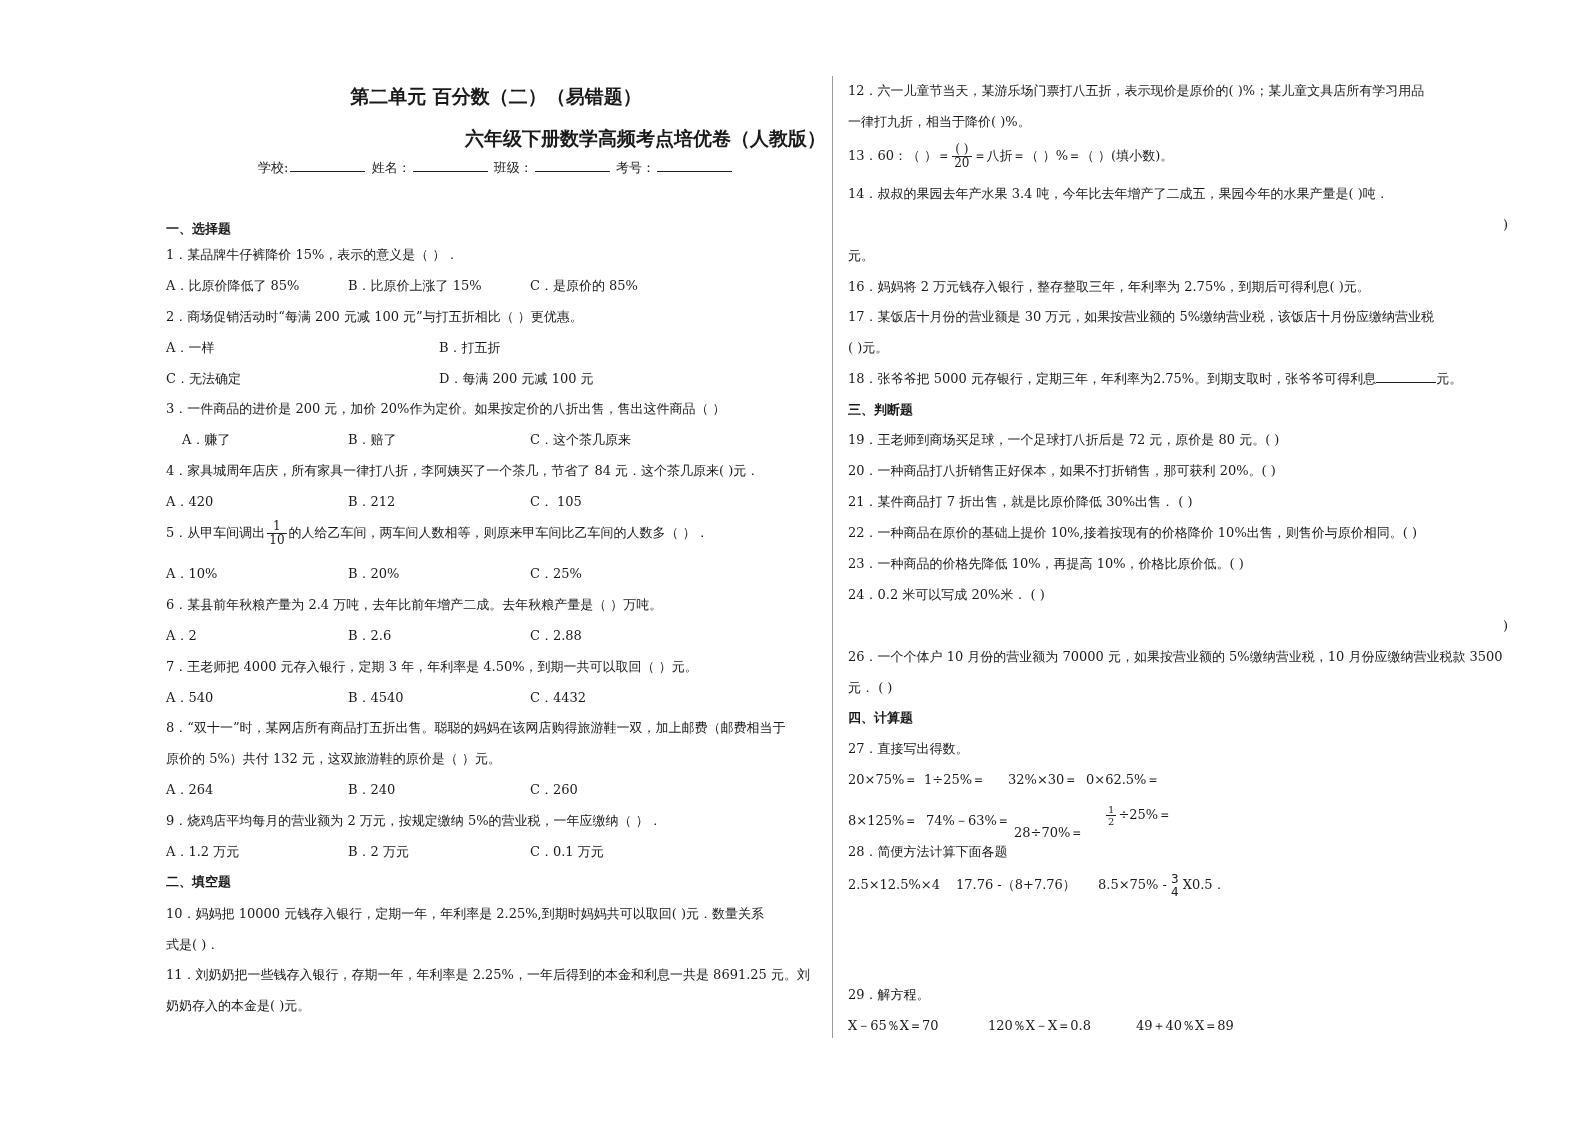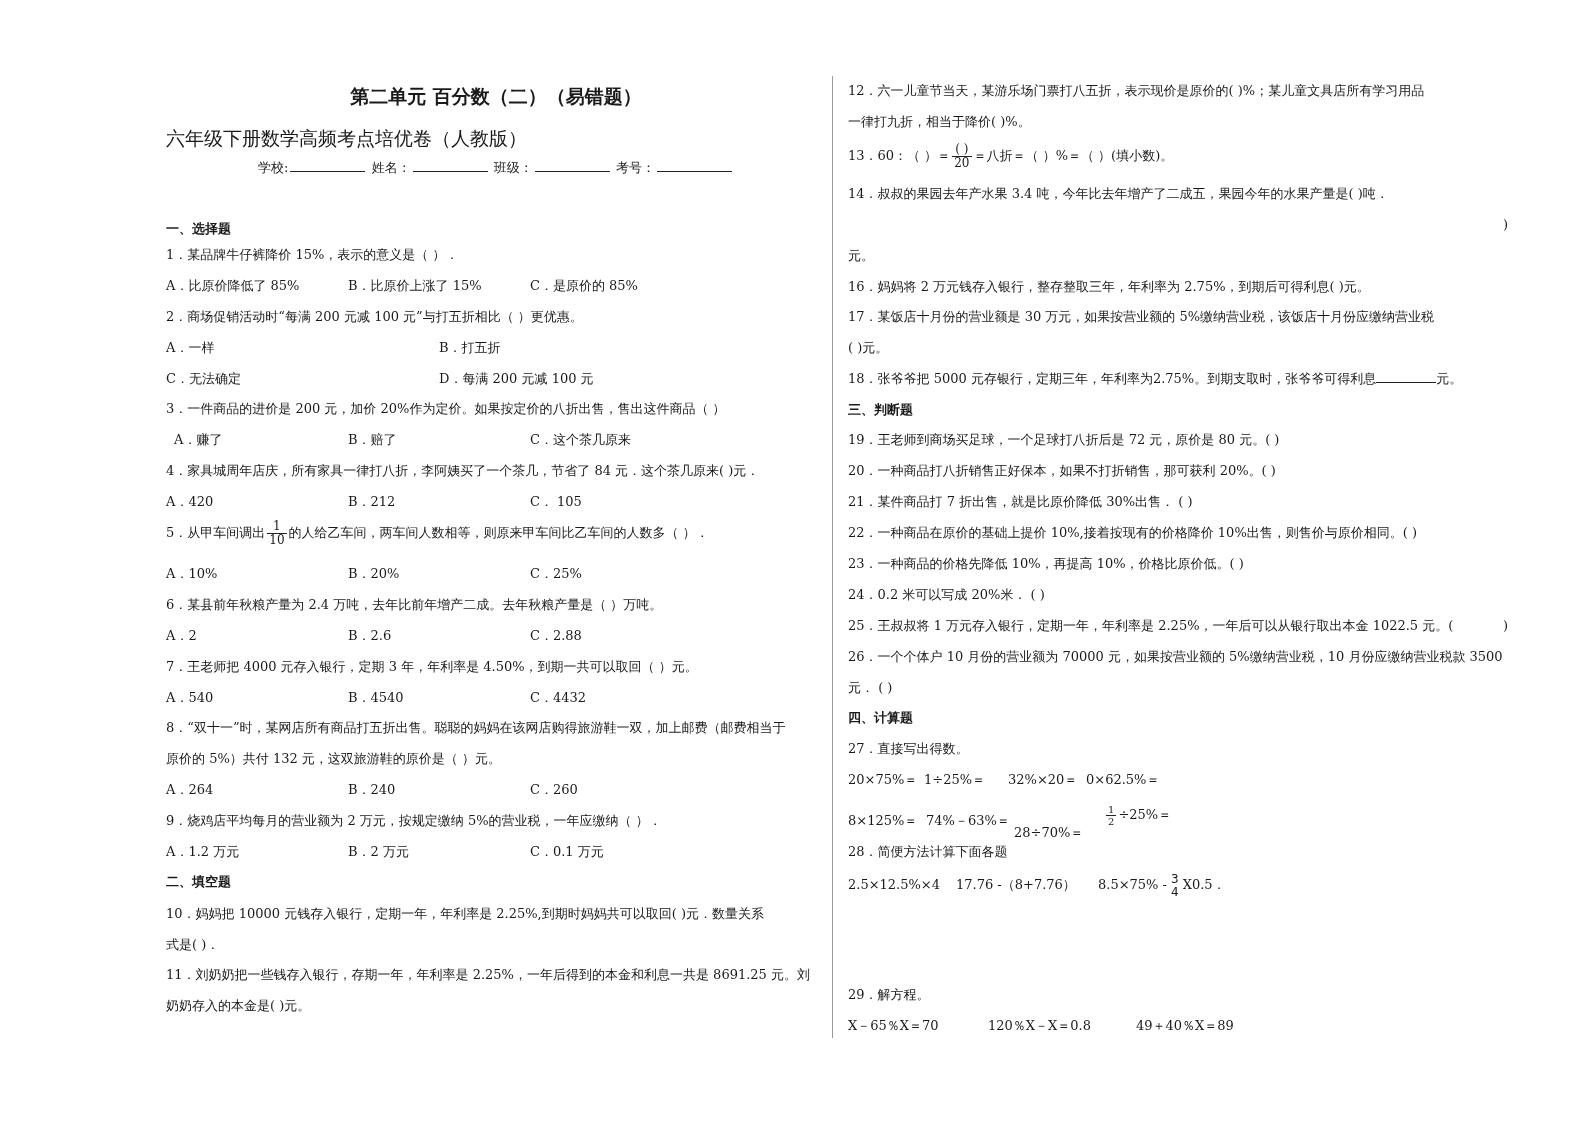--- a/index.html
+++ b/index.html
@@ -4,21 +4,21 @@
 <style>
   html, body { margin:0; padding:0; background:#ffffff; }
   body { width:1587px; height:1122px; position:relative; overflow:hidden;
          font-family:"DejaVu Serif","Liberation Serif",serif; color:#1a1a1a; }
   .col { position:absolute; top:0; }
   .left { left:166px; width:660px; }
   .right { left:848px; width:680px; }
   .divider { position:absolute; left:832px; top:76px; width:1px; height:962px; background:#9a9a9a; }
   .ln { position:absolute; left:0; font-size:13px; line-height:18px; white-space:nowrap; }
   .title1 { position:absolute; left:0; width:660px; text-align:center; top:84px; font-family:"DejaVu Sans","Liberation Sans",sans-serif; font-weight:bold; font-size:19px; }
-  .title2 { position:absolute; left:0; width:660px; text-align:left; top:126px; font-family:"DejaVu Sans","Liberation Sans",sans-serif; font-weight:normal; font-size:19px; }
+  .title2 { position:absolute; left:0; width:660px; text-align:right; top:126px; font-family:"DejaVu Sans","Liberation Sans",sans-serif; font-weight:bold; font-size:19px; }
   .info { position:absolute; left:0; width:660px; text-align:center; top:159px; font-size:13px; }
   .info .blank { display:inline-block; width:75px; border-bottom:1px solid #222; height:12px; margin:0 2px; }
   .sec { font-family:"DejaVu Sans","Liberation Sans",sans-serif; font-weight:bold; font-size:13px; }
   .opt { position:absolute; }
   .frac { display:inline-block; vertical-align:middle; text-align:center; font-size:12px; line-height:13px; margin:0 2px; }
   .frac .num { display:block; border-bottom:1px solid #222; padding:0 2px; }
   .frac .den { display:block; padding:0 2px; }
   .uline { display:inline-block; width:60px; border-bottom:1px solid #222; height:12px; }
 </style>
 </head>
@@ -50,21 +50,21 @@
     <span class="opt" style="left:0">A．一样</span>
     <span class="opt" style="left:273px">B．打五折</span>
   </div>
   <div class="ln" style="top:370px">
     <span class="opt" style="left:0">C．无法确定</span>
     <span class="opt" style="left:273px">D．每满 200 元减 100 元</span>
   </div>
 
   <div class="ln" style="top:400px">3．一件商品的进价是 200 元，加价 20%作为定价。如果按定价的八折出售，售出这件商品（    ）</div>
   <div class="ln" style="top:431px">
-    <span class="opt" style="left:8px">A．赚了</span>
+    <span class="opt" style="left:16px">A．赚了</span>
     <span class="opt" style="left:182px">B．赔了</span>
     <span class="opt" style="left:364px">C．这个茶几原来</span>
   </div>
 
   <div class="ln" style="top:462px">4．家具城周年店庆，所有家具一律打八折，李阿姨买了一个茶几，节省了 84 元．这个茶几原来(     )元．</div>
   <div class="ln" style="top:493px">
     <span class="opt" style="left:0">A．420</span>
     <span class="opt" style="left:182px">B．212</span>
     <span class="opt" style="left:364px">C． 105</span>
   </div>
@@ -136,33 +136,32 @@
   </div>
 
   <div class="ln sec" style="top:401px">三、判断题</div>
   <div class="ln" style="top:431px">19．王老师到商场买足球，一个足球打八折后是 72 元，原价是 80 元。(              )</div>
   <div class="ln" style="top:462px">20．一种商品打八折销售正好保本，如果不打折销售，那可获利 20%。(             )</div>
   <div class="ln" style="top:493px">21．某件商品打 7 折出售，就是比原价降低 30%出售．                        (            )</div>
   <div class="ln" style="top:524px">22．一种商品在原价的基础上提价 10%,接着按现有的价格降价 10%出售，则售价与原价相同。(            )</div>
   <div class="ln" style="top:555px">23．一种商品的价格先降低 10%，再提高 10%，价格比原价低。(            )</div>
   <div class="ln" style="top:586px">24．0.2 米可以写成 20%米．                                          (            )</div>
   <div class="ln" style="top:617px; width:660px">
-    <span>25．王叔叔将 1 万元存入银行，定期一年，年利率是 2.25%，一年后可以从银行取出本金 1022.5 元。(</span>
     <span style="position:absolute; right:0">)</span>
   </div>
   <div class="ln" style="top:648px">26．一个个体户 10 月份的营业额为 70000 元，如果按营业额的 5%缴纳营业税，10 月份应缴纳营业税款 3500</div>
   <div class="ln" style="top:679px">元．      (            )</div>
 
   <div class="ln sec" style="top:709px">四、计算题</div>
   <div class="ln" style="top:740px">27．直接写出得数。</div>
 
   <div class="ln" style="top:771px">
     <span class="opt" style="left:0">20×75%＝</span>
     <span class="opt" style="left:76px">1÷25%＝</span>
-    <span class="opt" style="left:160px">32%×20＝</span>
+    <span class="opt" style="left:160px">32%×30＝</span>
     <span class="opt" style="left:238px">0×62.5%＝</span>
   </div>
   <div class="ln" style="top:800px; line-height:30px">
     <span class="opt" style="left:0; top:6px">8×125%＝</span>
     <span class="opt" style="left:78px; top:6px">74%－63%＝</span>
     <span class="opt" style="left:166px; top:18px">28÷70%＝</span>
     <span class="opt" style="left:256px"><span class="frac" style="font-size:10px; line-height:11px"><span class="num">1</span><span class="den">2</span></span><span>÷25%＝</span></span>
   </div>
 
   <div class="ln" style="top:843px">28．简便方法计算下面各题</div>

